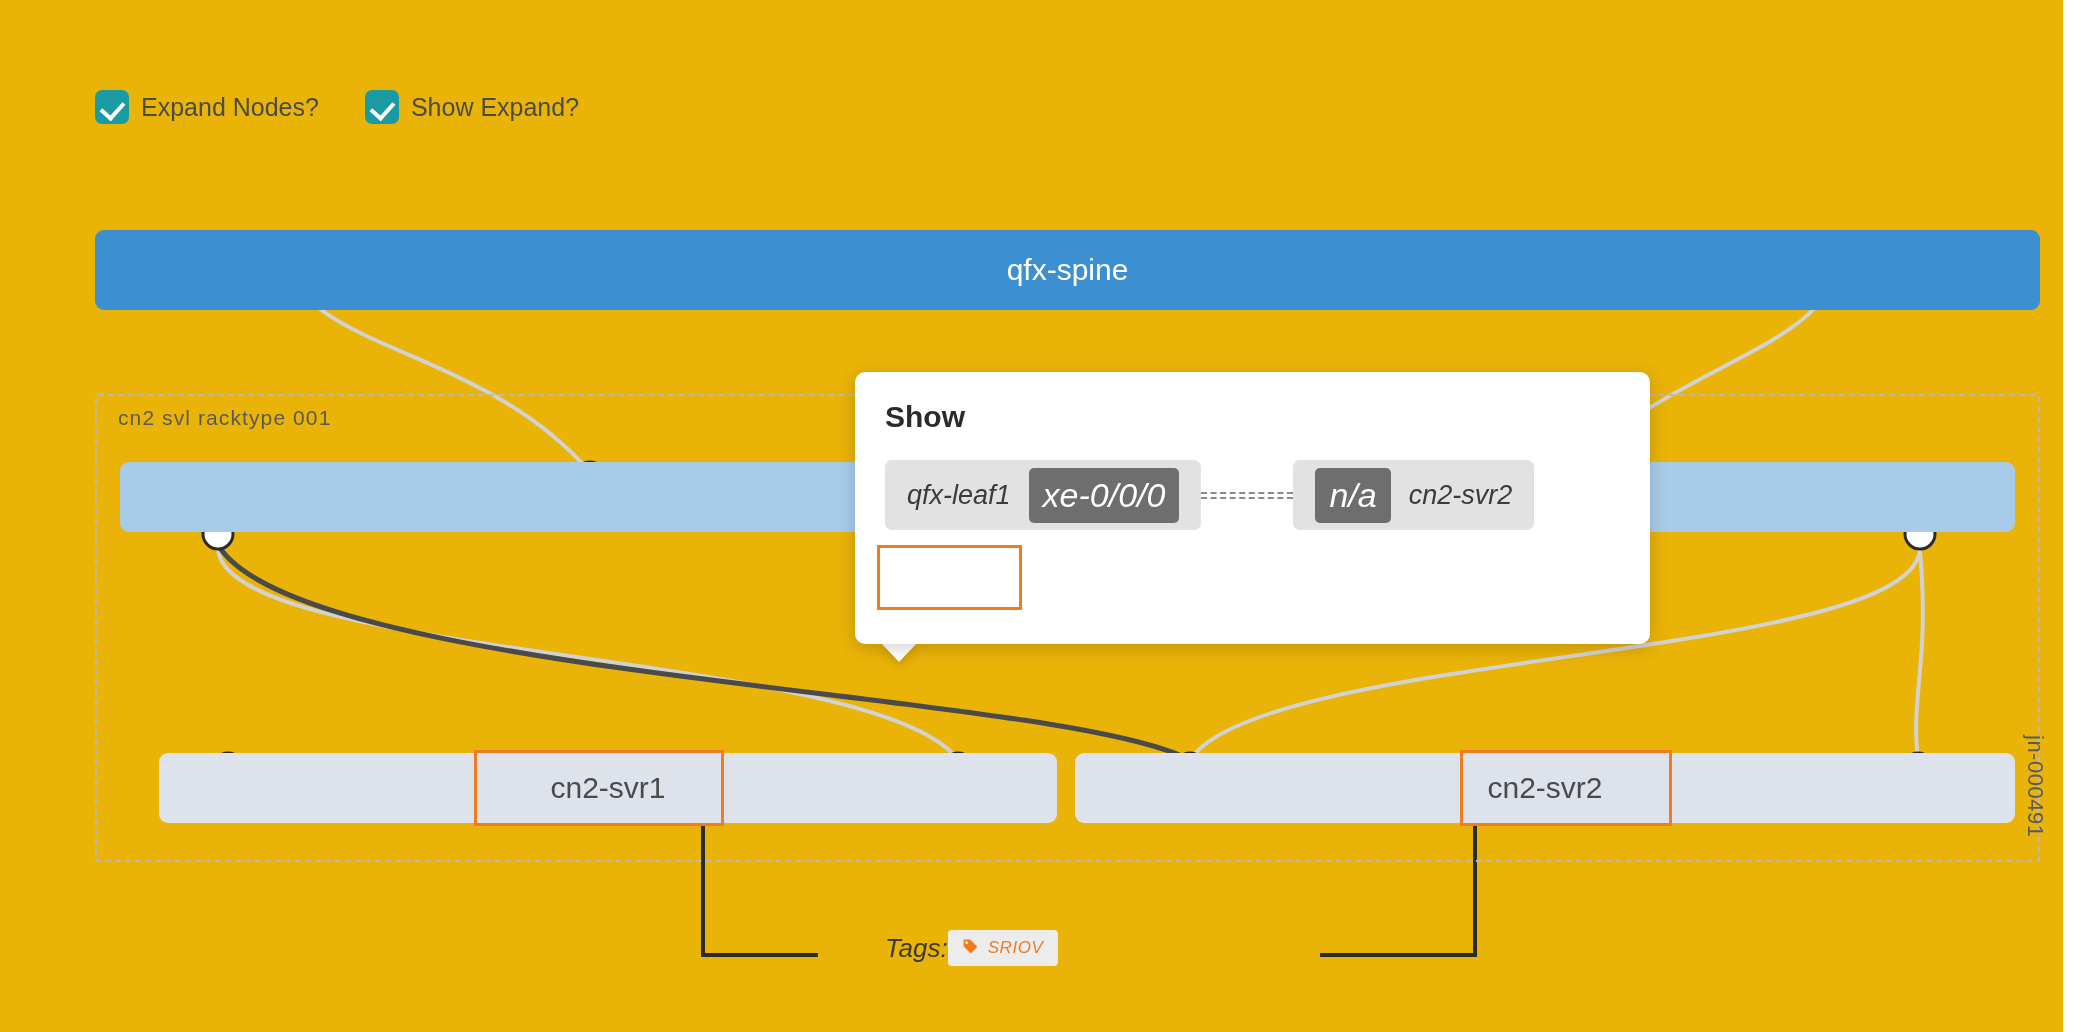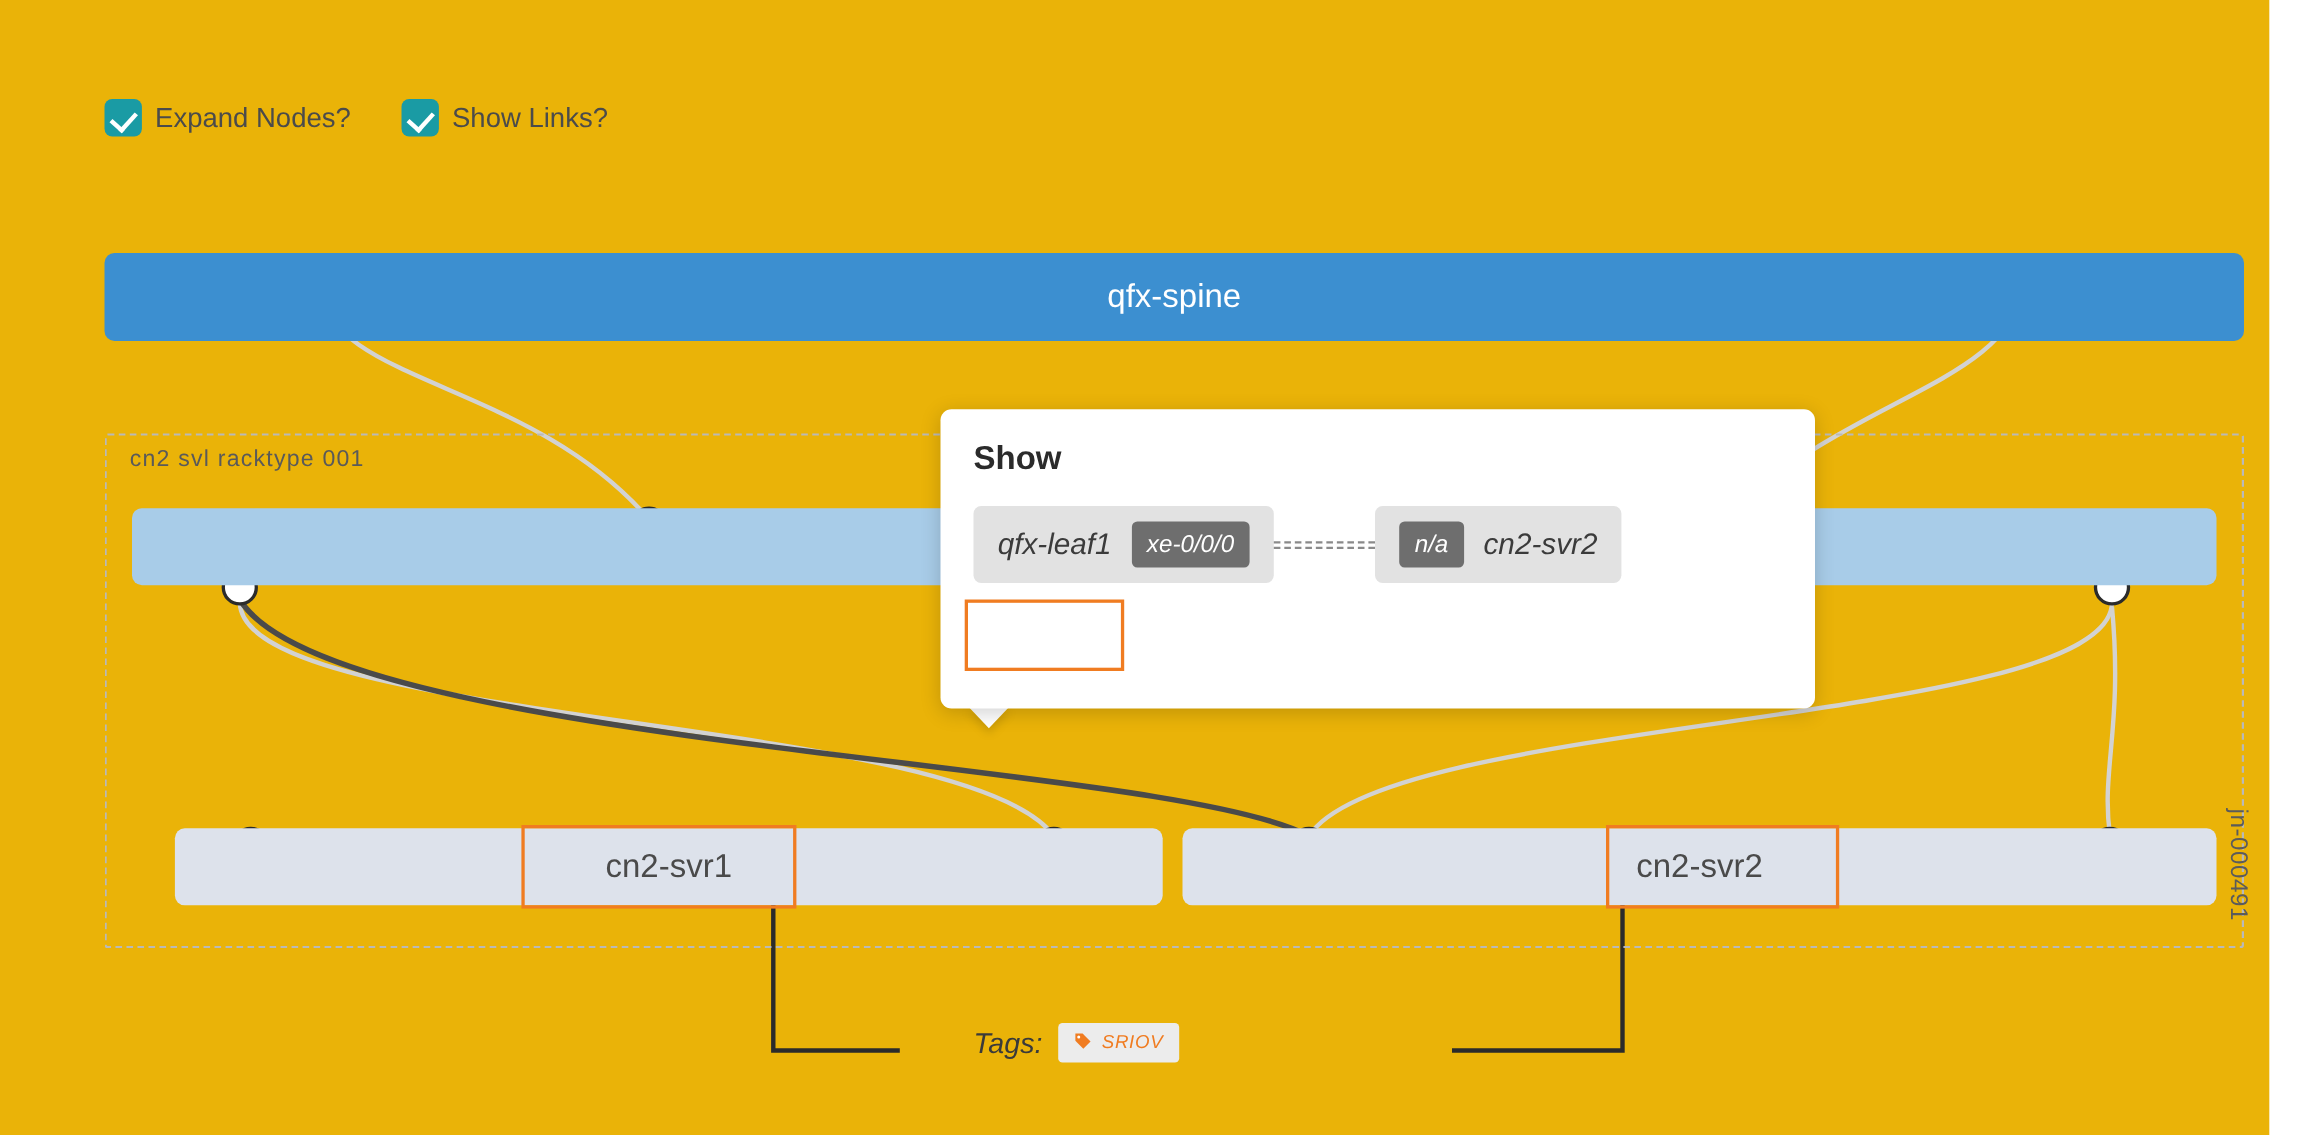--- a/index.html
+++ b/index.html
@@ -160,39 +160,38 @@
   }
   .ep-name {
     font-size: 27px;
     font-style: italic;
     color: #3b3b3b;
     white-space: nowrap;
   }
   .ep-port {
     background: #6e6e6e;
     color: #ffffff;
-    font-size: 22px;
+    font-size: 34px;
     font-style: italic;
     border-radius: 5px;
     padding: 8px 14px;
     white-space: nowrap;
   }
   #ep-connector {
     width: 92px;
     height: 7px;
     border-top: 2px dashed #8a8a8a;
     border-bottom: 2px dashed #8a8a8a;
     flex: 0 0 auto;
   }
   #tags-row {
     position: absolute;
     left: 30px; top: 558px;
     display: flex;
     align-items: center;
-    gap: 14px;
   }
   #tags-label {
     font-size: 26px;
     font-style: italic;
     color: #3a3a3a;
   }
   .tag-chip {
     background: #ececec;
     border-radius: 4px;
     padding: 8px 14px;
@@ -231,21 +230,21 @@
 
 <div id="page">
 
   <div id="toolbar">
     <div class="cb-group">
       <span class="cb-box"></span>
       <span class="cb-label">Expand Nodes?</span>
     </div>
     <div class="cb-group">
       <span class="cb-box"></span>
-      <span class="cb-label">Show Links?</span>
+      <span class="cb-label">Show Expand?</span>
     </div>
   </div>
 
   <svg id="canvas" viewBox="0 0 2100 1032">
     <g fill="none" stroke="#d2d2d2" stroke-width="4">
       <path d="M 288 258 C 300 350 480 345 590 472"></path>
       <path d="M 1840 258 C 1828 350 1680 360 1570 470"></path>
     </g>
     <g fill="none" stroke="#d2d2d2" stroke-width="4">
       <path d="M 218 548 C 222 660 880 650 958 760"></path>

